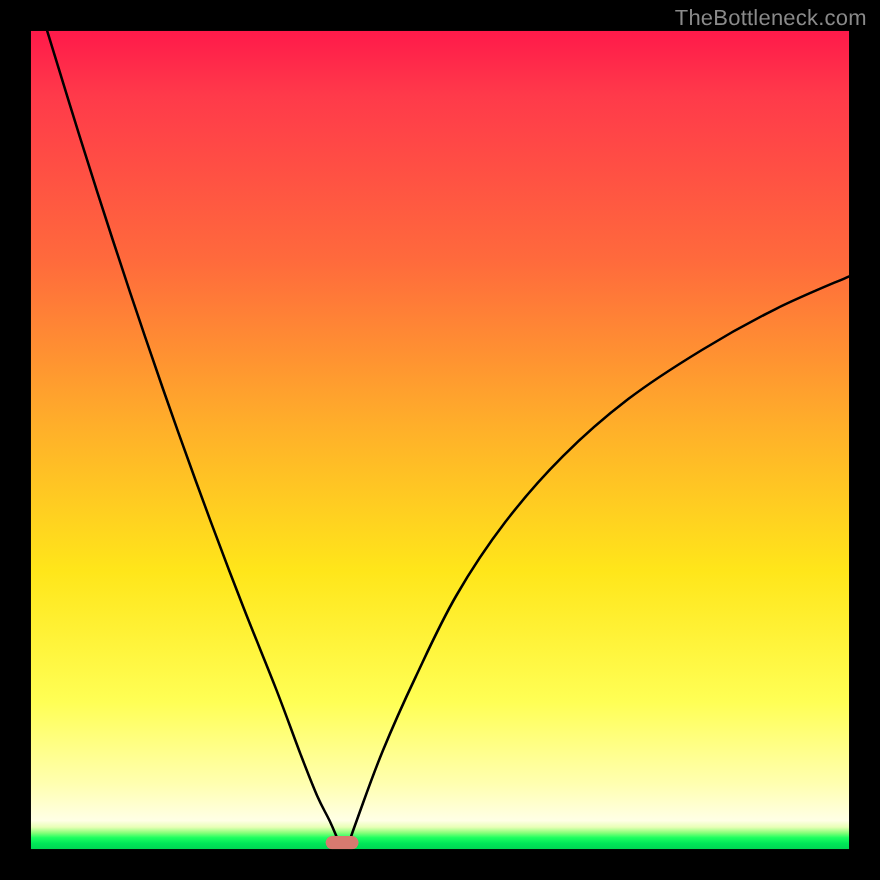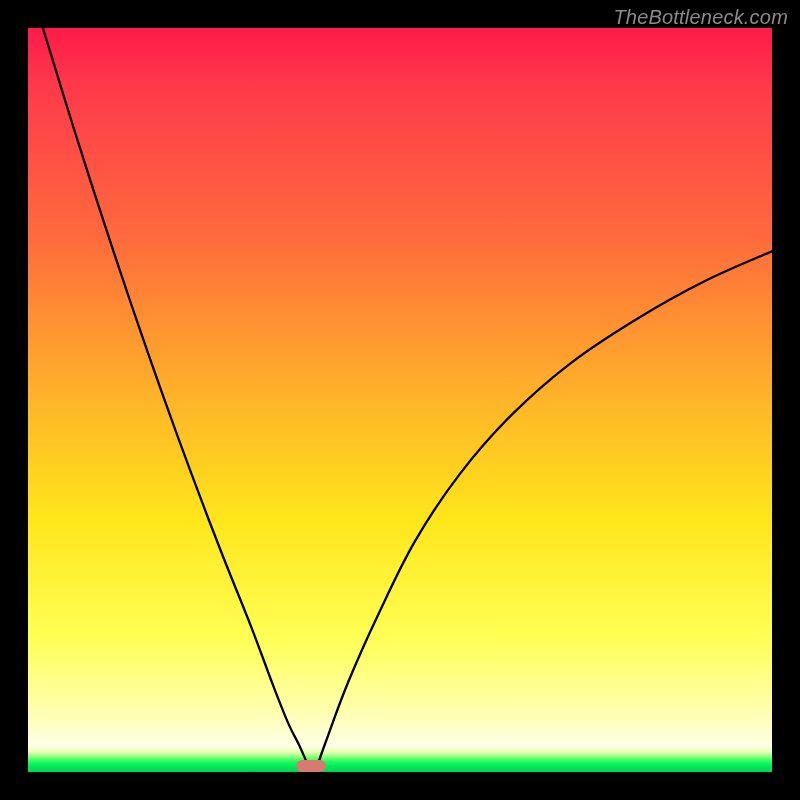--- a/index.html
+++ b/index.html
@@ -11,21 +11,20 @@
     overflow: hidden;
     font-family: Arial, Helvetica, sans-serif;
   }
   .frame {
     position: absolute;
     top: 0;
     left: 0;
     width: 800px;
     height: 800px;
     background: #000;
-    font-style: italic;
   }
   .plot {
     position: absolute;
     top: 28px;
     left: 28px;
     width: 744px;
     height: 744px;
     overflow: hidden;
   }
   .gradient {

